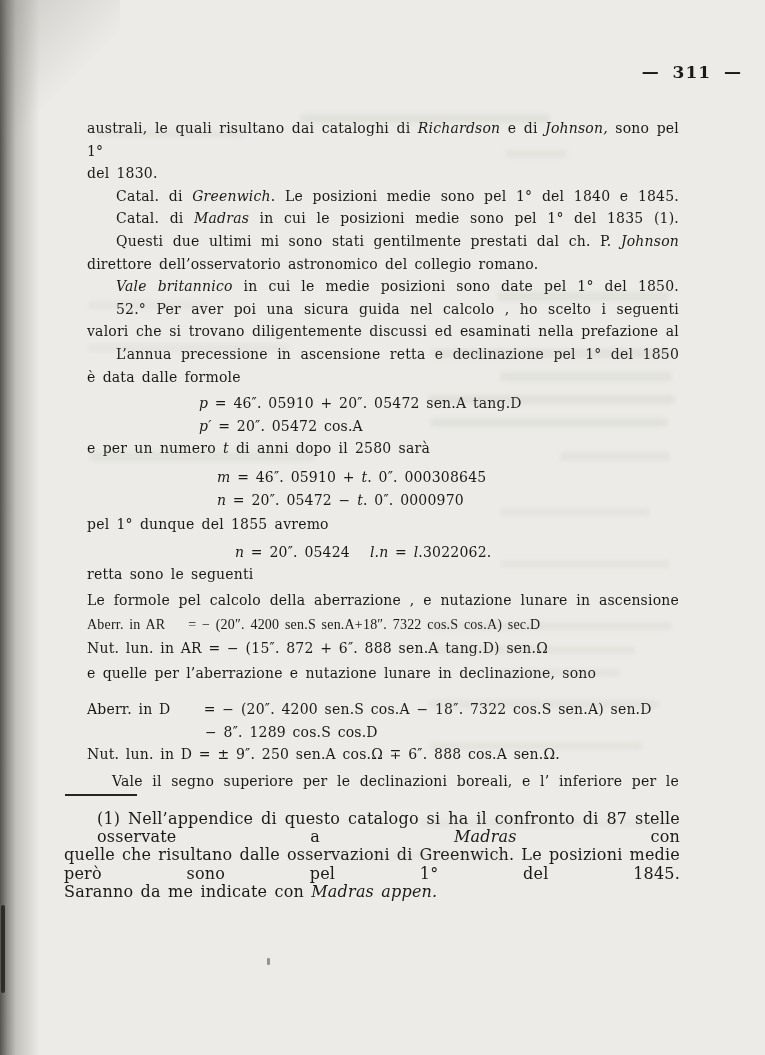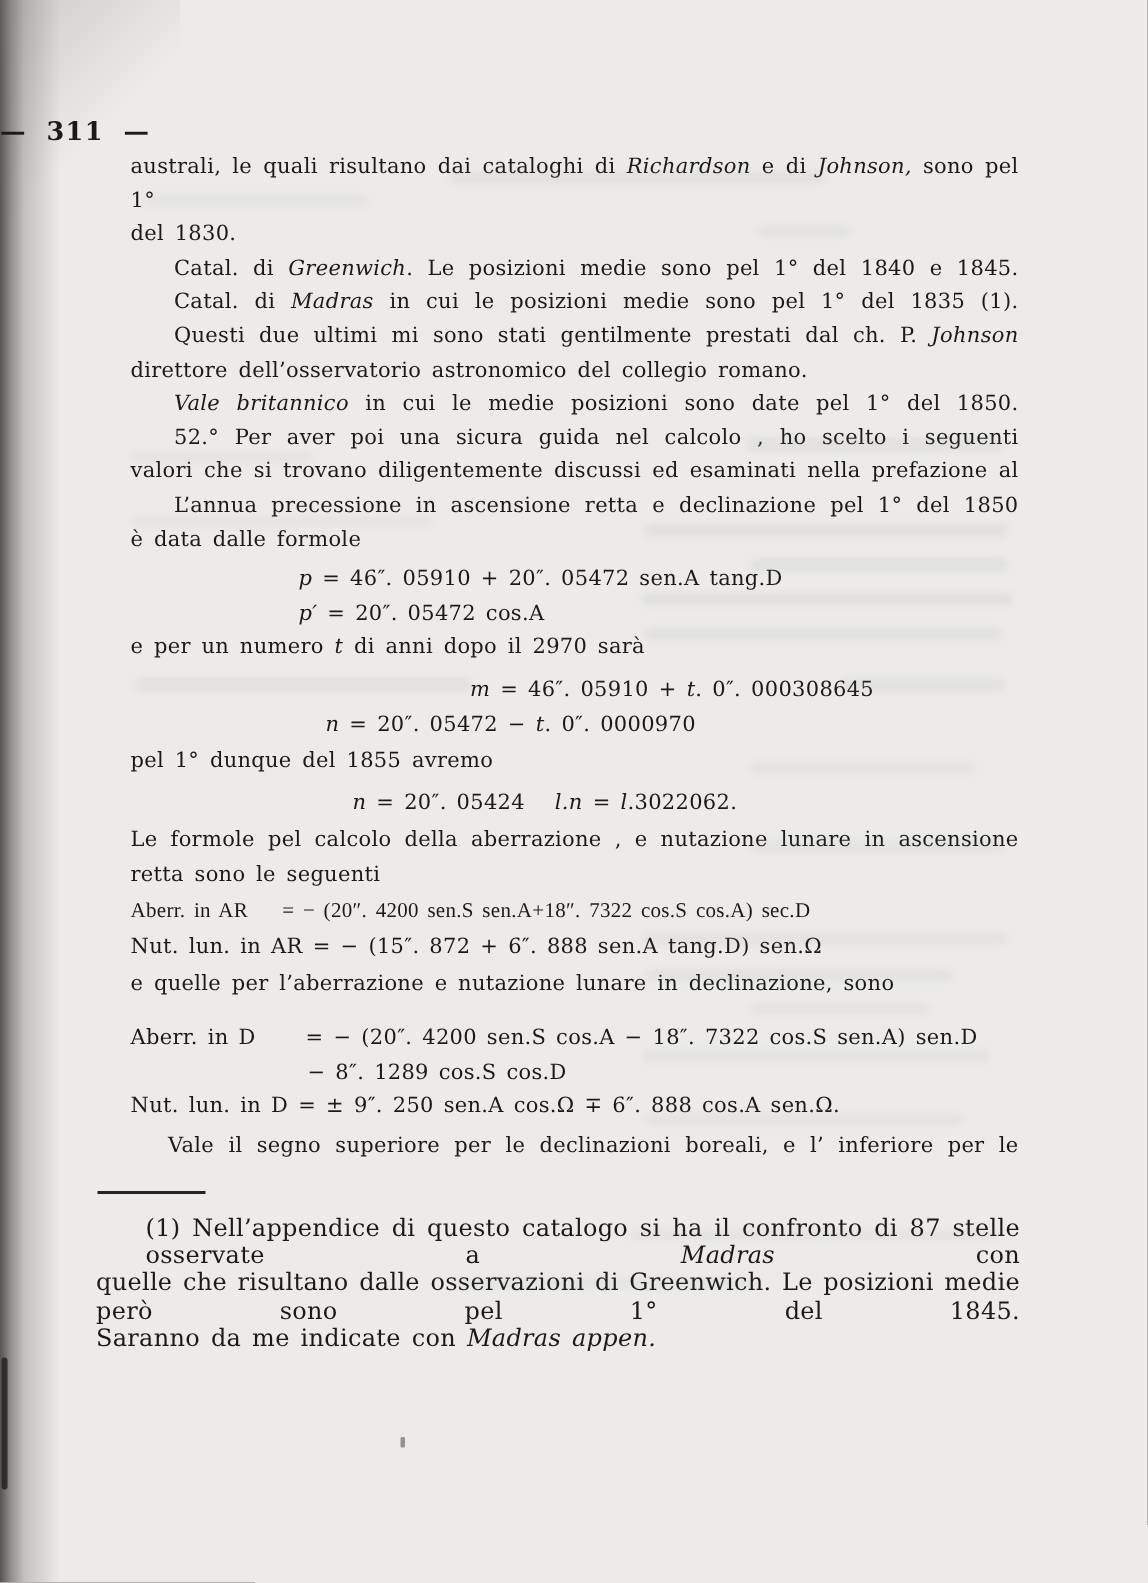--- a/index.html
+++ b/index.html
@@ -16,26 +16,26 @@
     position:absolute;left:0;top:0;bottom:0;width:40px;
     background:linear-gradient(90deg,#55544f 0px,#8e8d87 7px,#c2c1bb 16px,rgba(236,235,231,0) 40px);
     pointer-events:none;
   }
   .corner-shade{
     position:absolute;left:0;top:0;width:120px;height:160px;
     background:linear-gradient(135deg,rgba(120,119,113,.28) 0%,rgba(120,119,113,0) 55%);
     pointer-events:none;
   }
   .header{
-    position:absolute;left:0;top:78px;width:742px;
-    text-align:left;font-size:17px;font-weight:bold;
+    position:absolute;left:0;top:62px;width:742px;
+    text-align:right;font-size:17px;font-weight:bold;
     letter-spacing:1px;word-spacing:6px;
   }
   .text-block{
-    position:absolute;left:87px;top:100px;width:592px;
+    position:absolute;left:87px;top:117px;width:592px;
     font-size:14px;line-height:22.6px;
   }
   .bline{min-height:22.6px;word-spacing:2.5px;letter-spacing:.2px;}
   .bline.justify{text-align:justify;text-align-last:justify;word-spacing:1px;}
   .bline.formula-line{white-space:pre;word-spacing:2px;}
   .bline em{font-style:italic;}
   .footnote-rule{
     position:absolute;left:65px;top:794px;width:72px;height:0;
     border-top:2px solid #26251f;
   }
@@ -77,27 +77,27 @@
       <div class="bline justify" style="padding-left: 29px;"><span>Catal. di </span><em>Madras</em><span> in cui le posizioni medie sono pel 1° del 1835 (1).</span></div>
       <div class="bline justify" style="padding-left: 29px;"><span>Questi due ultimi mi sono stati gentilmente prestati dal ch. P. </span><em>Johnson</em></div>
       <div class="bline"><span>direttore dell’osservatorio astronomico del collegio romano.</span></div>
       <div class="bline justify" style="padding-left: 29px;"><em>Vale britannico</em><span> in cui le medie posizioni sono date pel 1° del 1850.</span></div>
       <div class="bline justify" style="padding-left: 29px;"><span>52.° Per aver poi una sicura guida nel calcolo , ho scelto i seguenti</span></div>
       <div class="bline justify"><span>valori che si trovano diligentemente discussi ed esaminati nella prefazione al</span></div>
       <div class="bline justify" style="padding-left: 29px;"><span>L’annua precessione in ascensione retta e declinazione pel 1° del 1850</span></div>
       <div class="bline"><span>è data dalle formole</span></div>
       <div class="bline formula-line" style="padding-left: 112px; margin-top: 4px;"><em>p</em><span> = 46″. 05910 + 20″. 05472 sen.A tang.D</span></div>
       <div class="bline formula-line" style="padding-left: 112px;"><em>p′</em><span> = 20″. 05472 cos.A</span></div>
-      <div class="bline"><span>e per un numero </span><em>t</em><span> di anni dopo il 2970 sarà</span></div>
-      <div class="bline formula-line" style="padding-left: 130px; margin-top: 6px; text-align: center;"><em>m</em><span> = 46″. 05910 + </span><em>t</em><span>. 0″. 000308645</span></div>
+      <div class="bline"><span>e per un numero </span><em>t</em><span> di anni dopo il 2580 sarà</span></div>
+      <div class="bline formula-line" style="padding-left: 130px; margin-top: 6px;"><em>m</em><span> = 46″. 05910 + </span><em>t</em><span>. 0″. 000308645</span></div>
       <div class="bline formula-line" style="padding-left: 130px;"><em>n</em><span> = 20″. 05472 − </span><em>t</em><span>. 0″. 0000970</span></div>
       <div class="bline" style="margin-top: 2px;"><span>pel 1° dunque del 1855 avremo</span></div>
       <div class="bline formula-line" style="padding-left: 148px; margin-top: 5px;"><em>n</em><span> = 20″. 05424   </span><em>l.n</em><span> = </span><em>l</em><span>.3022062.</span></div>
+      <div class="bline"><span>retta sono le seguenti</span></div>
       <div class="bline justify" style="margin-top: 3px;"><span>Le formole pel calcolo della aberrazione , e nutazione lunare in ascensione</span></div>
-      <div class="bline"><span>retta sono le seguenti</span></div>
       <div class="bline formula-line" style="margin-top: 3px; font-family: Liberation Serif, serif;"><span>Aberr. in AR    = − (20″. 4200 sen.S sen.A+18″. 7322 cos.S cos.A) sec.D</span></div>
       <div class="bline formula-line"><span>Nut. lun. in AR = − (15″. 872 + 6″. 888 sen.A tang.D) sen.Ω</span></div>
       <div class="bline" style="margin-top: 2px;"><span>e quelle per l’aberrazione e nutazione lunare in declinazione, sono</span></div>
       <div class="bline formula-line" style="margin-top: 14px;"><span>Aberr. in D     = − (20″. 4200 sen.S cos.A − 18″. 7322 cos.S sen.A) sen.D</span></div>
       <div class="bline formula-line" style="padding-left: 118px;"><span>− 8″. 1289 cos.S cos.D</span></div>
       <div class="bline formula-line"><span>Nut. lun. in D = ± 9″. 250 sen.A cos.Ω ∓ 6″. 888 cos.A sen.Ω.</span></div>
       <div class="bline justify" style="padding-left: 25px; margin-top: 4px;"><span>Vale il segno superiore per le declinazioni boreali, e l’ inferiore per le</span></div>
     </div>
 
   <div class="footnote-rule"></div>

